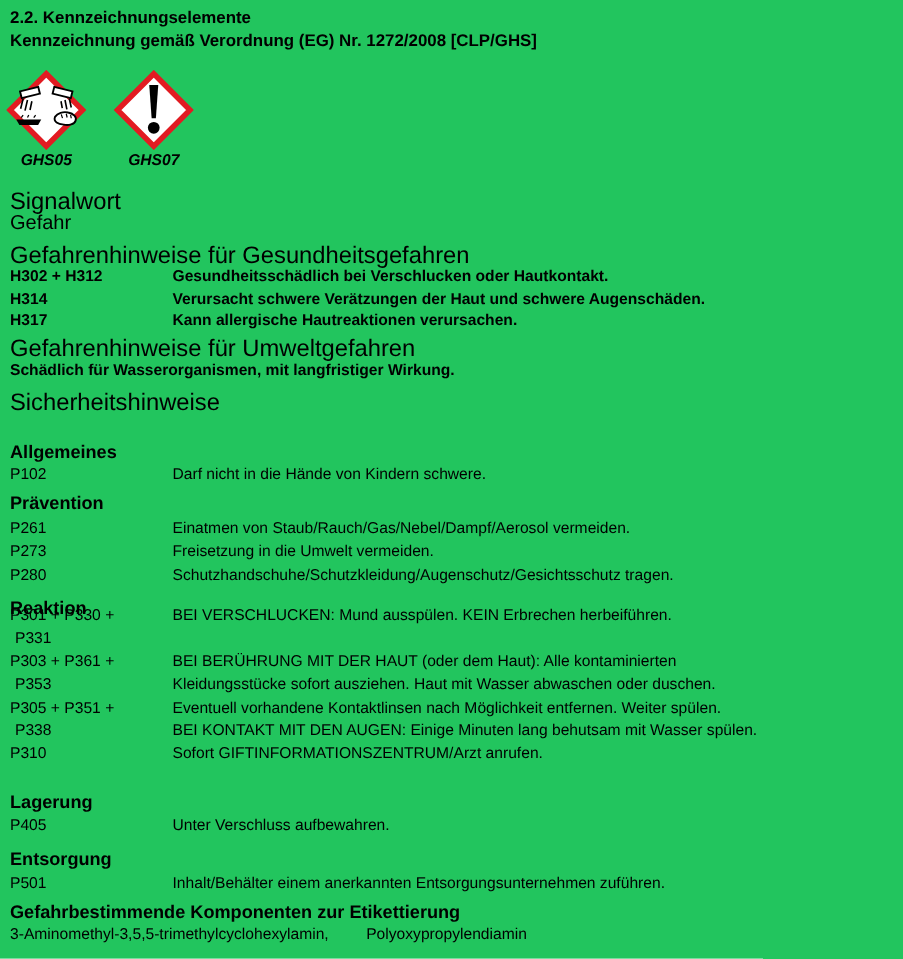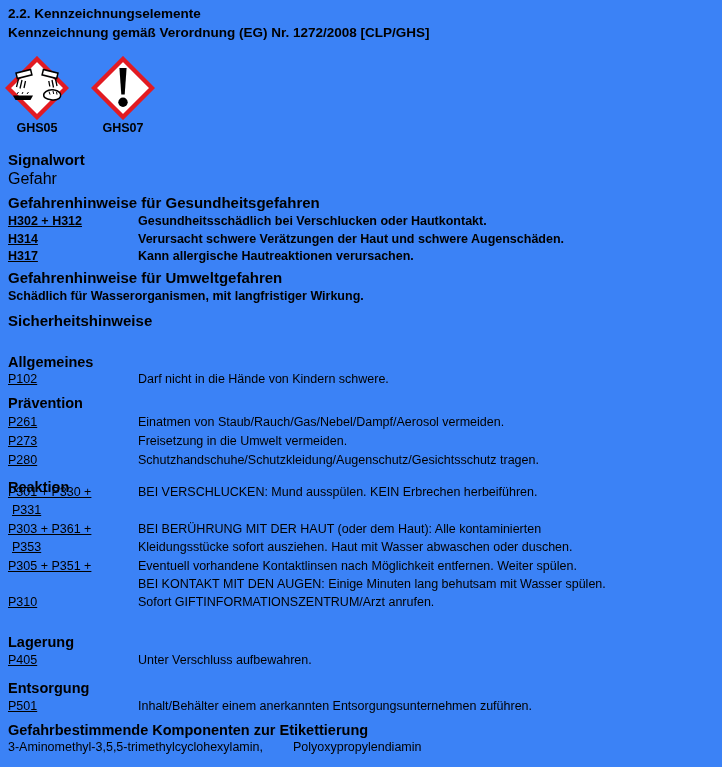--- a/index.html
+++ b/index.html
@@ -1,33 +1,33 @@
 <!DOCTYPE html>
 <html><head>
 <meta charset="utf-8">
 <style>
   html,body{margin:0;padding:0;background:#ffffff;}
   body{font-family:"Liberation Sans","DejaVu Sans",sans-serif;color:#000;}
-  #page{position:relative;width:722px;height:767px;background:#3b82f6;overflow:hidden;}
+  #page{position:relative;width:722px;height:767px;background:#22c55e;overflow:hidden;}
   .abs{position:absolute;left:8px;}
   .doc-title{font-size:13.5px;font-weight:bold;line-height:19px;white-space:nowrap;}
-  .sec-heading{font-size:15px;font-weight:bold;white-space:nowrap;}
+  .sec-heading{font-size:19px;font-weight:normal;white-space:nowrap;}
   .sub-heading{font-size:14.5px;font-weight:bold;white-space:nowrap;}
   .plain{font-size:16px;line-height:18px;}
   .row{display:flex;font-size:12.5px;line-height:17.5px;}
-  .row .code{width:130px;flex:none;text-decoration:underline;}
+  .row .code{width:130px;flex:none;}
   .row .desc{flex:1;}
   .bold{font-weight:bold;}
   .rgroup .row{line-height:18.4px;}
   .codeline,.textline{display:block;}
   .codeline.indent{padding-left:4px;}
   .pictos{position:absolute;left:5px;top:56px;display:flex;gap:22px;}
   .picto{width:64px;display:flex;flex-direction:column;align-items:center;}
   .picto svg{display:block;}
-  .picto .plabel{font-size:12.5px;font-weight:bold;margin-top:1px;}
+  .picto .plabel{font-size:12.5px;font-weight:bold;margin-top:1px;font-style:italic;}
   .components{font-size:12.5px;white-space:nowrap;}
   .components .comp2{margin-left:30px;}
 </style>
 </head>
 <body>
 
 <div id="page">
 
   <div class="abs" style="top:4px;">
     <div class="doc-title">2.2. Kennzeichnungselemente</div>
@@ -138,20 +138,21 @@
         <span class="codeline indent">P353</span>
       </span>
       <span class="desc">
         <span class="textline">BEI BERÜHRUNG MIT DER HAUT (oder dem Haut): Alle kontaminierten</span>
         <span class="textline">Kleidungsstücke sofort ausziehen. Haut mit Wasser abwaschen oder duschen.</span>
       </span>
     </div>
     <div class="row">
       <span class="code">
         <span class="codeline">P305 + P351 +</span>
+        <span class="codeline indent">P338</span>
       </span>
       <span class="desc">
         <span class="textline">Eventuell vorhandene Kontaktlinsen nach Möglichkeit entfernen. Weiter spülen.</span>
         <span class="textline">BEI KONTAKT MIT DEN AUGEN: Einige Minuten lang behutsam mit Wasser spülen.</span>
       </span>
     </div>
     <div class="row">
       <span class="code">
         <span class="codeline">P310</span>
       </span>

